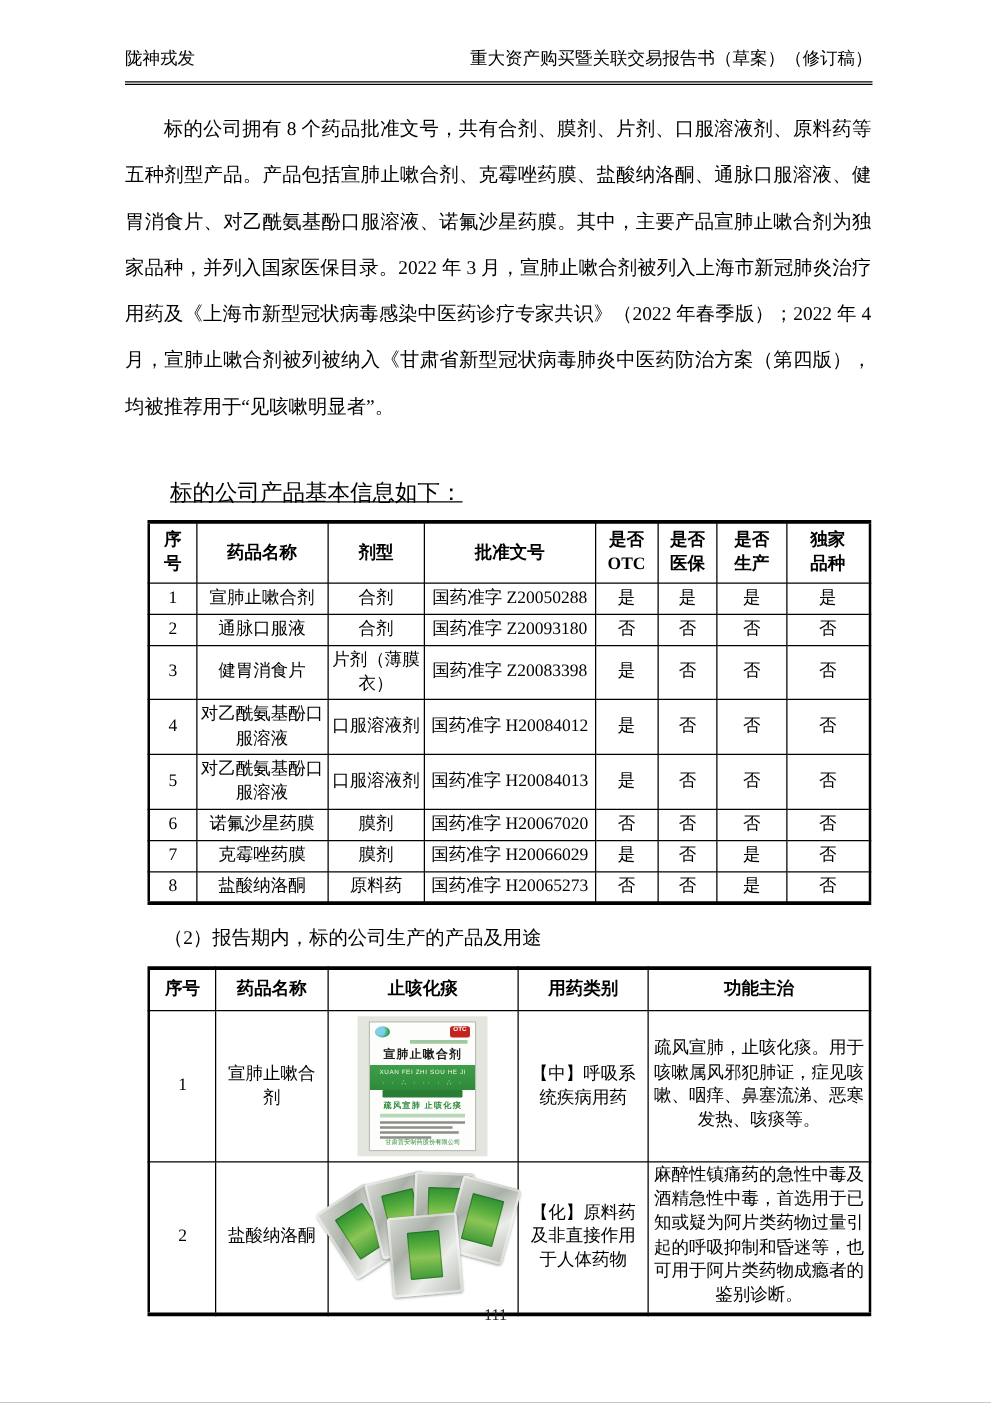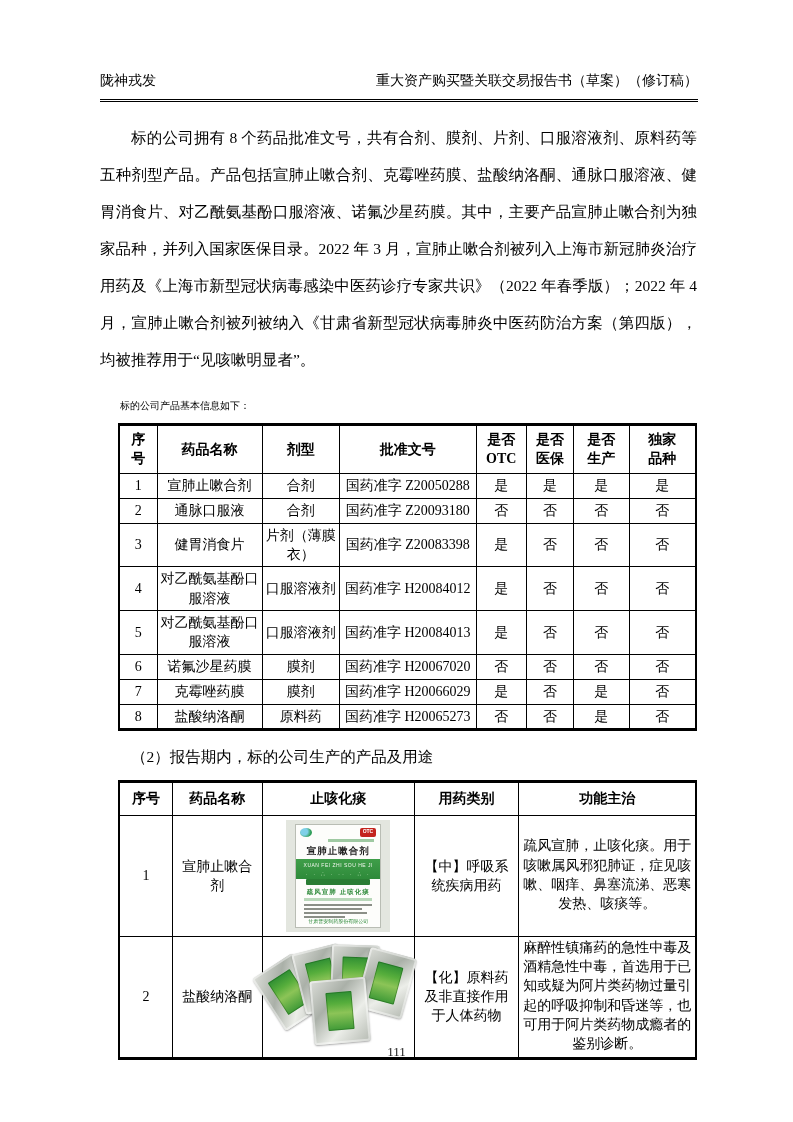--- a/index.html
+++ b/index.html
@@ -9,39 +9,40 @@
     width: 793px; height: 1122px;
     margin: 0 auto;
     background: #ffffff;
     font-family: "Liberation Serif", "DejaVu Serif", serif;
     color: #000;
     overflow: hidden;
   }
   
   .runhead {
     margin: 0 95px 0 100px;
-    padding-top: 72px;
+    padding-top: 38px;
     display: flex; justify-content: space-between; align-items: flex-end;
     font-size: 14px;
     border-bottom: 3px double #000;
     padding-bottom: 9px;
   }
   
   .content { margin: 0 96px 0 100px; }
   .para {
     margin-top: 17px;
     font-size: 15.5px;
     line-height: 37px;
     text-align: justify;
     text-indent: 2em;
   }
   .intro-line {
-    margin-top: 21px;
-    font-size: 10px;
+    margin-top: 38px;
+    font-size: 18px;
     text-indent: 2em;
+    text-decoration: underline;
   }
   .section-line {
     margin-top: 16px;
     font-size: 15.5px;
     text-indent: 2em;
   }
   
   table.doc {
     border-collapse: collapse;
     margin-left: 18px;

